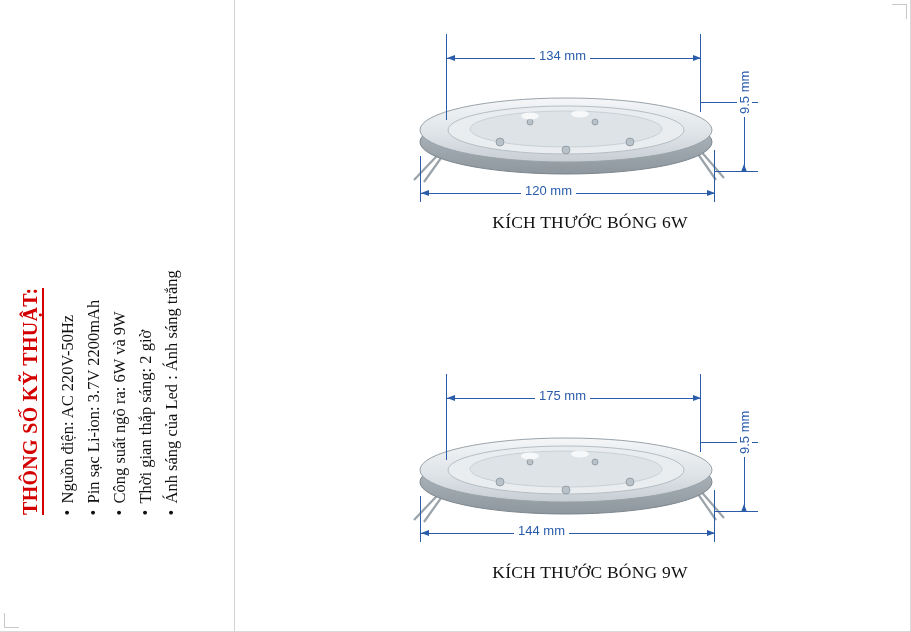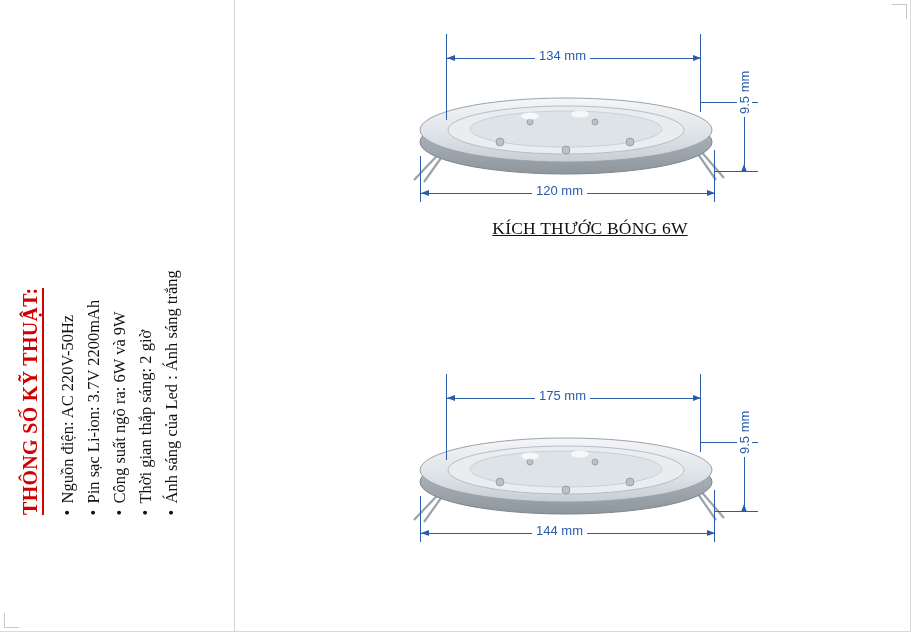--- a/index.html
+++ b/index.html
@@ -252,30 +252,30 @@
     <div class="dim-h" style="left:66px; top:28px; width:255px;"></div>
     <div class="arrow arrow-l" style="left:67px; top:24.5px;"></div>
     <div class="arrow arrow-r" style="left:313px; top:24.5px;"></div>
     <div class="dim-label" style="left:155px; top:18px;">134 mm</div>
 
     <div class="ext" style="left:40px; top:126px; width:1px; height:46px;"></div>
     <div class="ext" style="left:334px; top:120px; width:1px; height:52px;"></div>
     <div class="dim-h" style="left:40px; top:163px; width:295px;"></div>
     <div class="arrow arrow-l" style="left:41px; top:159.5px;"></div>
     <div class="arrow arrow-r" style="left:327px; top:159.5px;"></div>
-    <div class="dim-label" style="left:152px; top:153px;">120 mm</div>
+    <div class="dim-label" style="left:141px; top:153px;">120 mm</div>
 
     <div class="dim-h" style="left:320px; top:72px; width:58px;"></div>
     <div class="dim-h" style="left:334px; top:141px; width:44px;"></div>
     <div class="dim-v" style="left:364px; top:72px; height:70px;"></div>
     <div class="arrow arrow-d" style="left:360.5px; top:72px;"></div>
     <div class="arrow arrow-u" style="left:360.5px; top:134px;"></div>
     <div class="dim-label-v" style="left:372px; top:72px;">9.5 mm</div>
 
-    <div class="caption" style="left:0; top:188px;text-decoration:underline;">KÍCH THƯỚC BÓNG 6W</div>
+    <div class="caption" style="left:0; top:182px;">KÍCH THƯỚC BÓNG 6W</div>
   </div>
 
   <div class="diagram" style="left:380px; top:370px;">
 
     <div class="lamp-wrap">
       <svg width="420" height="160" viewBox="0 0 420 160">
         <defs>
           <linearGradient id="topFace9" x1="0" y1="0" x2="0" y2="1">
             <stop offset="0%" stop-color="#f4f6f8"></stop>
             <stop offset="55%" stop-color="#dfe4e8"></stop>
@@ -323,24 +323,25 @@
     <div class="dim-h" style="left:66px; top:28px; width:255px;"></div>
     <div class="arrow arrow-l" style="left:67px; top:24.5px;"></div>
     <div class="arrow arrow-r" style="left:313px; top:24.5px;"></div>
     <div class="dim-label" style="left:155px; top:18px;">175 mm</div>
 
     <div class="ext" style="left:40px; top:126px; width:1px; height:46px;"></div>
     <div class="ext" style="left:334px; top:120px; width:1px; height:52px;"></div>
     <div class="dim-h" style="left:40px; top:163px; width:295px;"></div>
     <div class="arrow arrow-l" style="left:41px; top:159.5px;"></div>
     <div class="arrow arrow-r" style="left:327px; top:159.5px;"></div>
-    <div class="dim-label" style="left:152px; top:153px;">144 mm</div>
+    <div class="dim-label" style="left:134px; top:153px;">144 mm</div>
 
     <div class="dim-h" style="left:320px; top:72px; width:58px;"></div>
     <div class="dim-h" style="left:334px; top:141px; width:44px;"></div>
     <div class="dim-v" style="left:364px; top:72px; height:70px;"></div>
     <div class="arrow arrow-d" style="left:360.5px; top:72px;"></div>
     <div class="arrow arrow-u" style="left:360.5px; top:134px;"></div>
     <div class="dim-label-v" style="left:372px; top:72px;">9.5 mm</div>
 
+    <div class="caption" style="left:0; top:192px;">KÍCH THƯỚC BÓNG 9W</div>
   </div>
 
 </div>
 
 </body></html>

